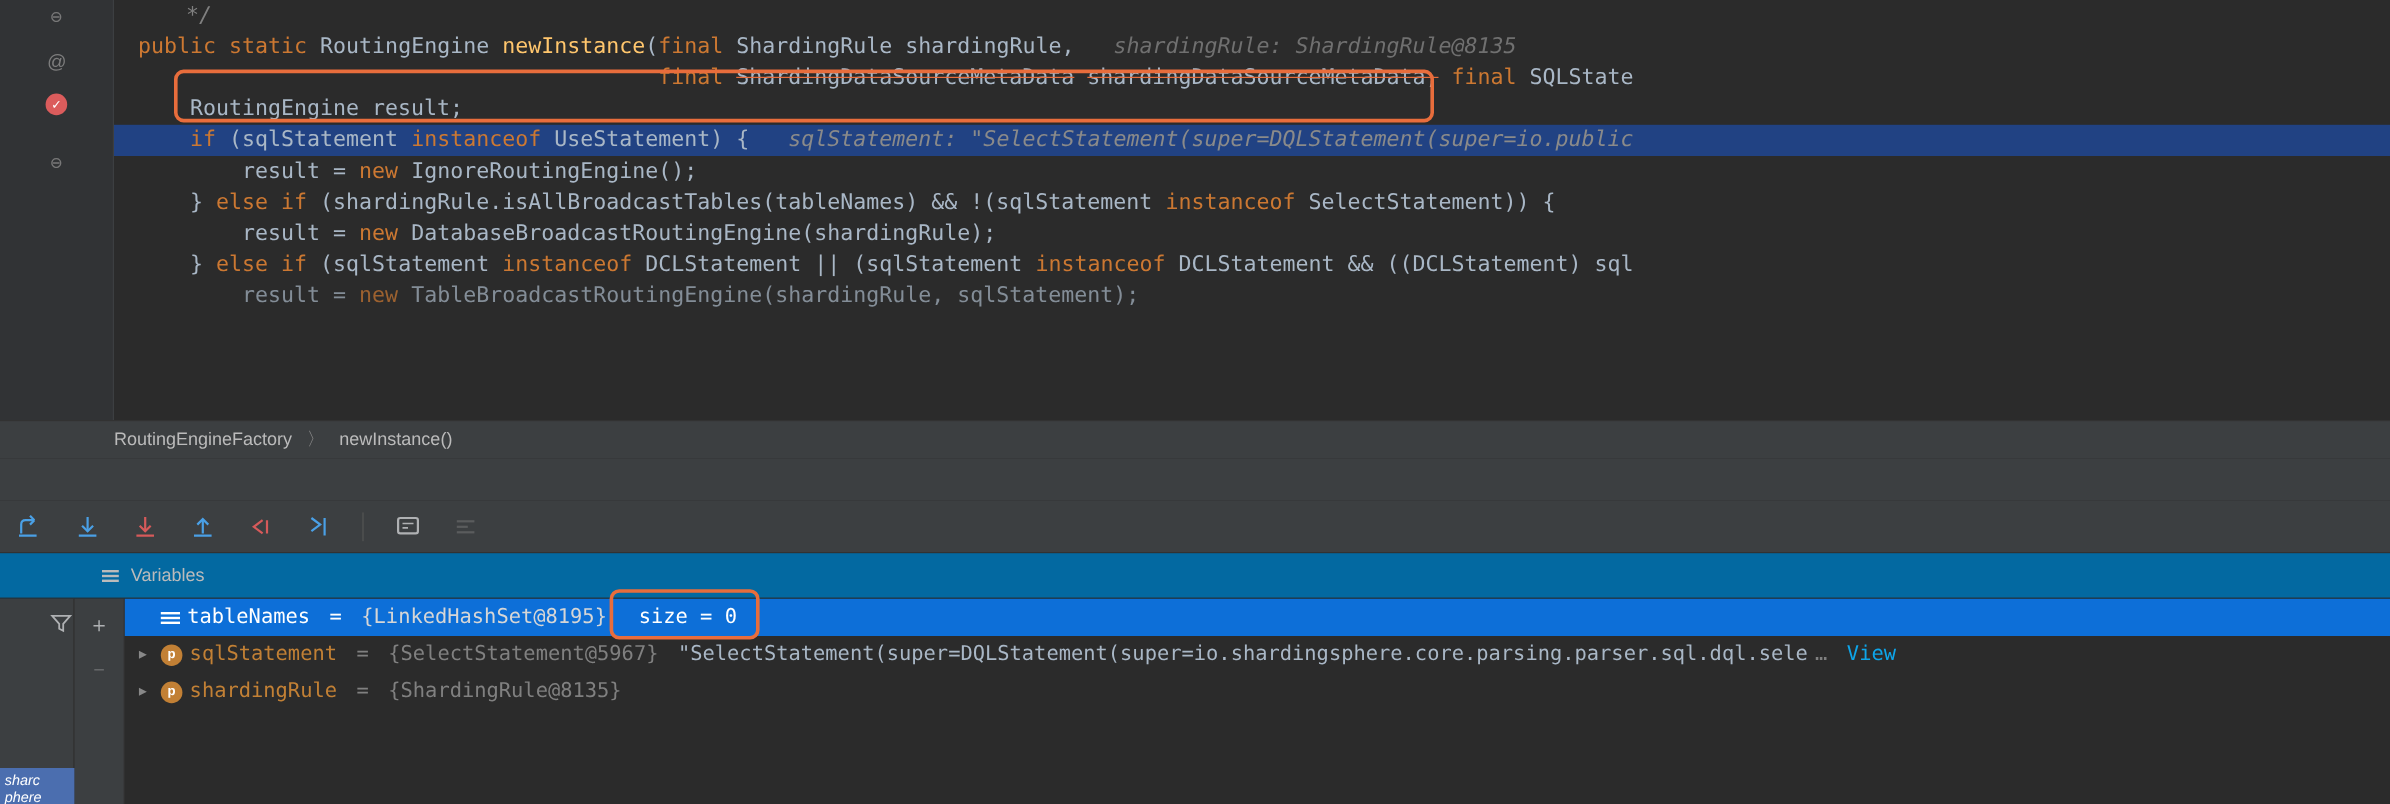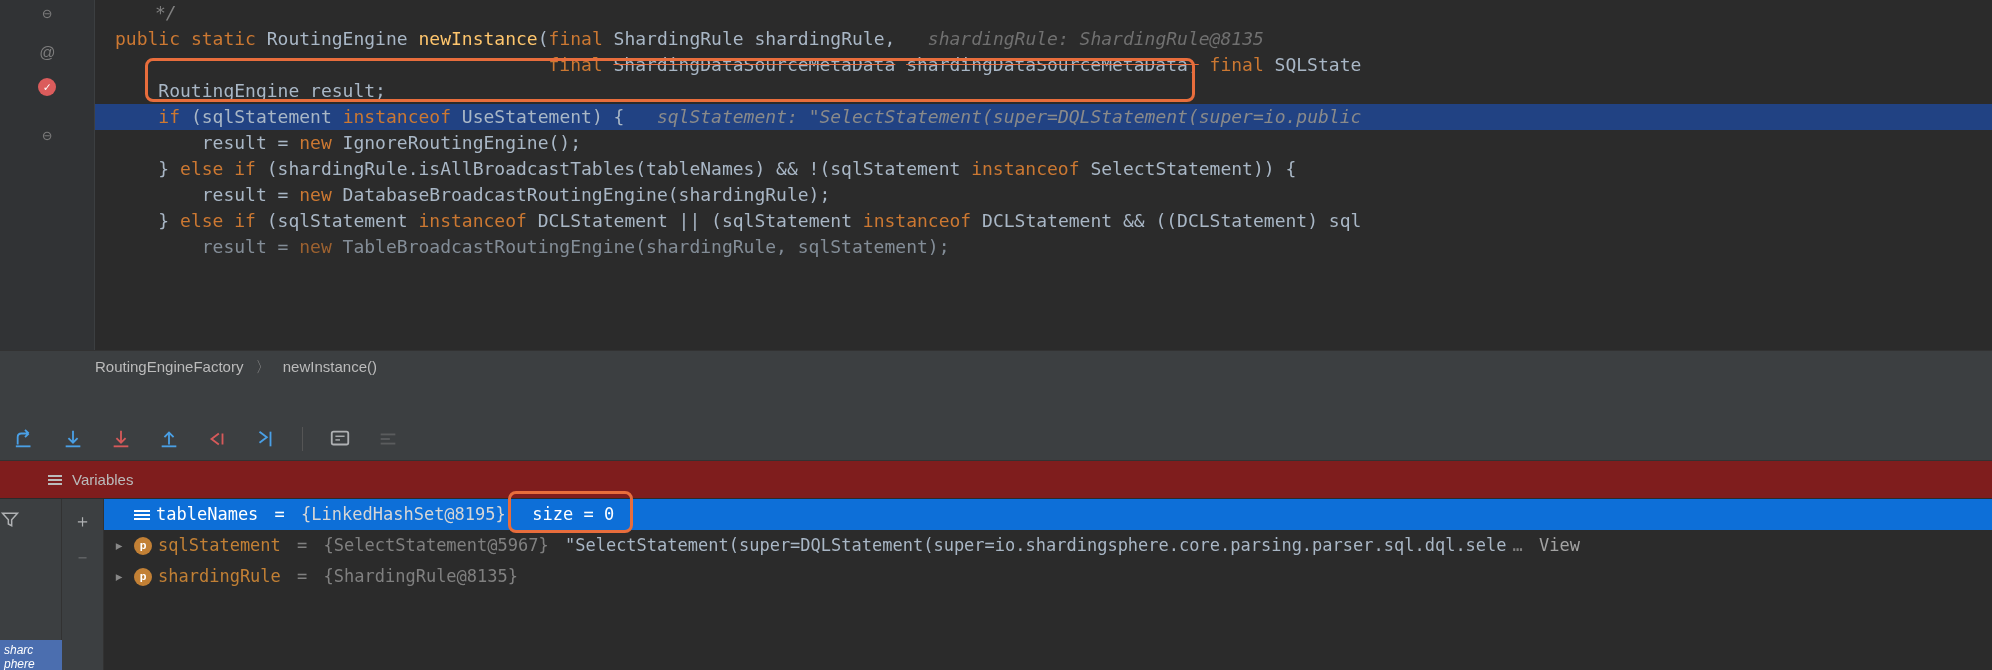--- a/index.html
+++ b/index.html
@@ -105,26 +105,26 @@
   .tool-icon {
     width: 22px;
     height: 22px;
     display: flex;
     align-items: center;
     justify-content: center;
     cursor: pointer;
     font-size: 18px;
   }
   .vars-header {
-    background: #7f1d1d;
+    background: #0369a1;
     height: 38px;
     display: flex;
     align-items: center;
     gap: 10px;
-    padding-left: 48px;
+    padding-left: 85px;
     font-family: sans-serif;
     font-size: 15px;
     color: #bbbbbb;
     border-bottom: 1px solid #2b2b2b;
   }
   .vars-header .bars {
     display: inline-flex;
     flex-direction: column;
     gap: 2px;
   }
@@ -134,21 +134,21 @@
   .vars-body {
     display: flex;
     height: calc(670px - 350px - 32px - 35px - 44px - 38px);
   }
   .vars-left {
     width: 62px;
     background: #3c3f41;
     border-right: 1px solid #323232;
     display: flex;
     flex-direction: column;
-    align-items: flex-start;
+    align-items: flex-end;
     gap: 14px;
     padding-top: 10px;
     position: relative;
   }
   .vars-left .icon {
     font-size: 18px;
     color: #afb1b3;
     cursor: pointer;
   }
   .vars-left2 {
@@ -222,21 +222,21 @@
     gap: 2px;
     width: 16px;
   }
   .bars2 span {
     height: 2px; background: #888;
   }
   .var-row.sel .bars2 span { background: #fff; }
   .vname { color: #c28035; }
   .vgray { color: #808080; }
   .vstr { color: #a9b7c6; }
-  .vlink { color: #a3a3a3; }
+  .vlink { color: #0ea5e9; }
   svg.tool { width: 22px; height: 22px; }
 </style>
 </head>
 <body>
 
 <div class="editor-wrap">
   <div class="gutter">
     <div class="gutter-icon" style="top:4px">⊖</div>
     <div class="gutter-icon" style="top:44px;font-style:italic;color:#7d7d7d;font-family:sans-serif">@</div>
     <div class="bp-icon" style="top:78px"></div>

